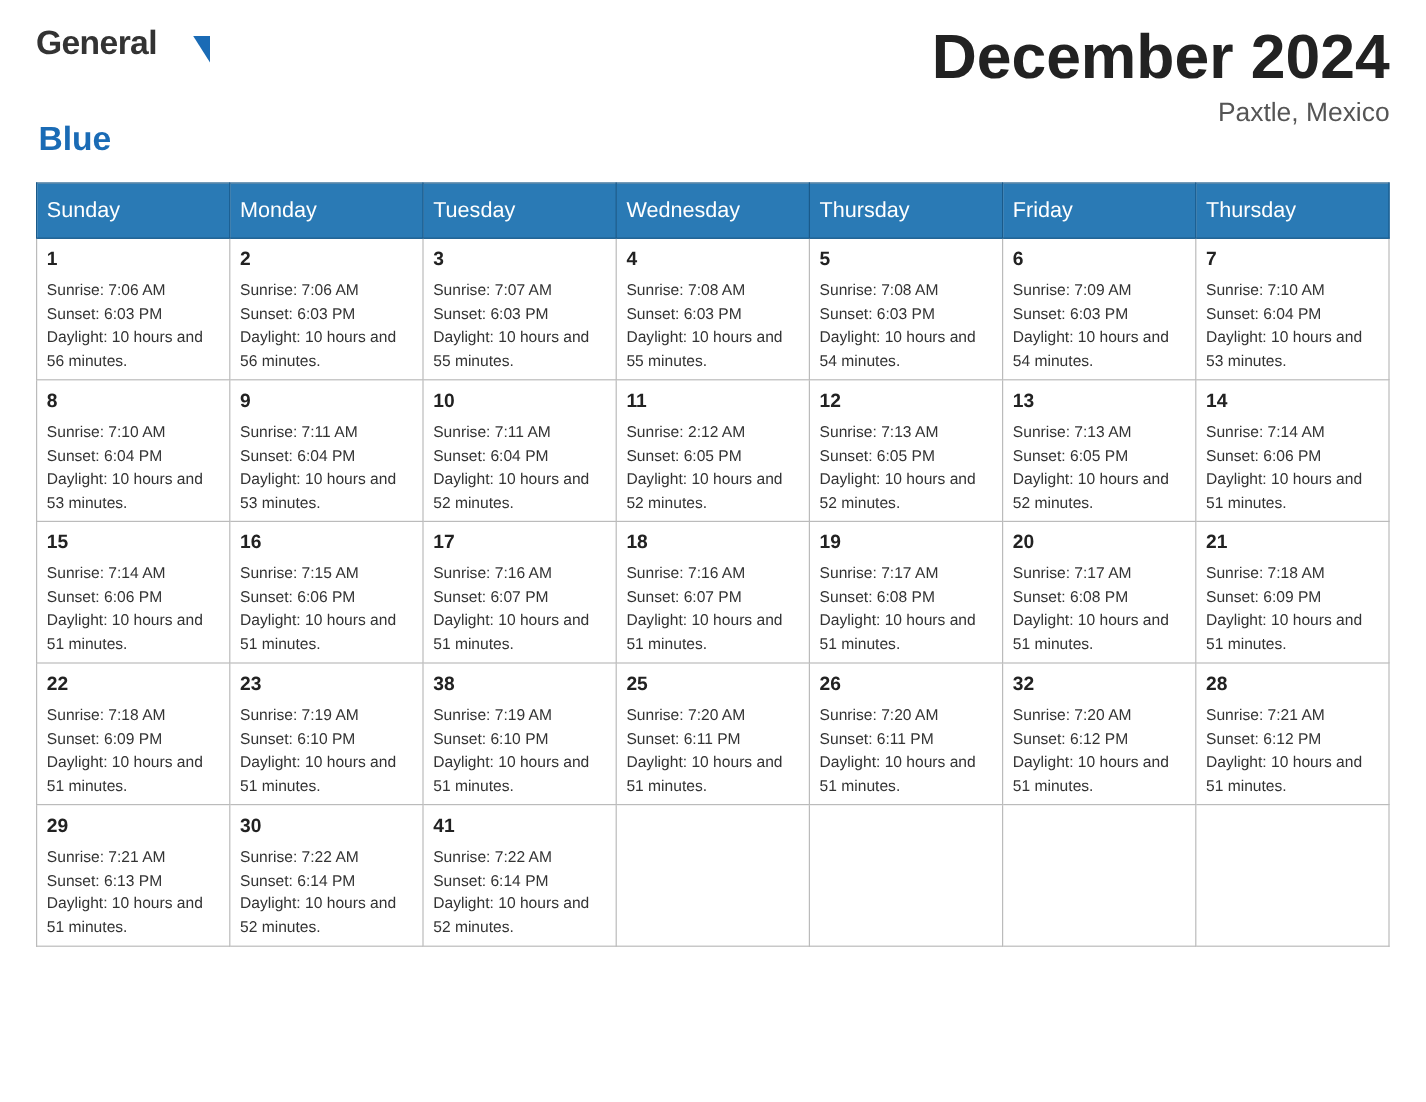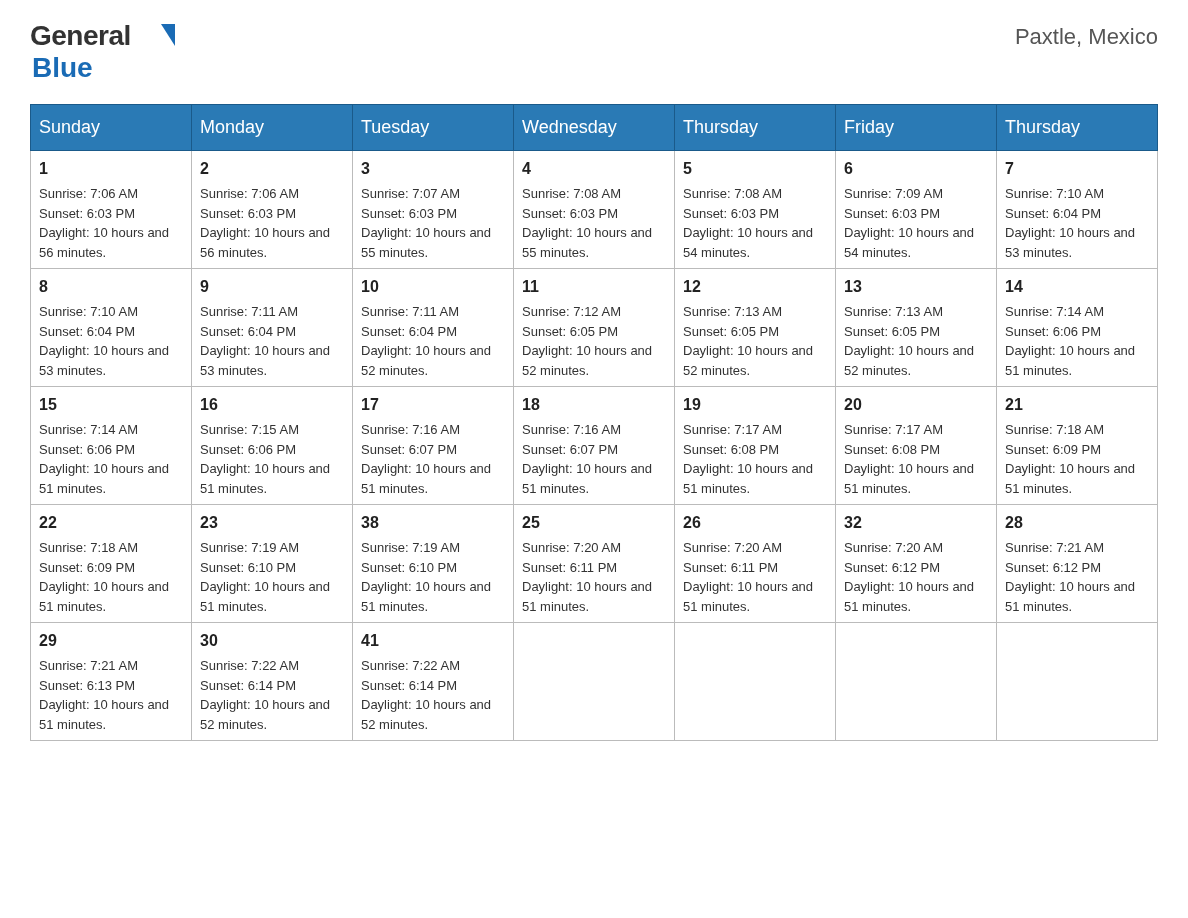--- a/index.html
+++ b/index.html
@@ -16,21 +16,21 @@
       align-items: flex-start;
       margin-bottom: 20px;
     }
     .logo {
       display: flex;
       flex-direction: column;
       align-items: flex-start;
     }
     .logo-top {
       display: flex;
-      align-items: flex-start;
+      align-items: flex-end;
       gap: 27px;
     }
     .logo-general {
       font-size: 28px;
       font-weight: bold;
       color: #333;
       letter-spacing: -0.5px;
     }
     .logo-arrow {
       width: 0;
@@ -101,25 +101,26 @@
   </style>
 </head>
 <body>
 
 <div class="header">
   <div class="logo">
     <div class="logo-top">
       <span class="logo-general">General</span>
       <div class="logo-arrow"></div>
     </div>
-    <div style="display:flex; align-items:center;">
+    <div style="display:flex; align-items:center;margin-top:48px;">
       <span class="logo-blue">Blue</span>
     </div>
   </div>
   <div class="title-section">
+    <div class="month-title">December 2024</div>
     <div class="location">Paxtle, Mexico</div>
   </div>
 </div>
 
 <table class="calendar">
   <thead>
     <tr>
     <th>Sunday</th>
         <th>Monday</th>
         <th>Tuesday</th>
@@ -136,21 +137,21 @@
         <td><span class="day-num">3</span><span>Sunrise: 7:07 AM</span><br><span>Sunset: 6:03 PM</span><br><span>Daylight: 10 hours and 55 minutes.</span></td>
         <td><span class="day-num">4</span><span>Sunrise: 7:08 AM</span><br><span>Sunset: 6:03 PM</span><br><span>Daylight: 10 hours and 55 minutes.</span></td>
         <td><span class="day-num">5</span><span>Sunrise: 7:08 AM</span><br><span>Sunset: 6:03 PM</span><br><span>Daylight: 10 hours and 54 minutes.</span></td>
         <td><span class="day-num">6</span><span>Sunrise: 7:09 AM</span><br><span>Sunset: 6:03 PM</span><br><span>Daylight: 10 hours and 54 minutes.</span></td>
         <td><span class="day-num">7</span><span>Sunrise: 7:10 AM</span><br><span>Sunset: 6:04 PM</span><br><span>Daylight: 10 hours and 53 minutes.</span></td>
       </tr>
       <tr>
         <td><span class="day-num">8</span><span>Sunrise: 7:10 AM</span><br><span>Sunset: 6:04 PM</span><br><span>Daylight: 10 hours and 53 minutes.</span></td>
         <td><span class="day-num">9</span><span>Sunrise: 7:11 AM</span><br><span>Sunset: 6:04 PM</span><br><span>Daylight: 10 hours and 53 minutes.</span></td>
         <td><span class="day-num">10</span><span>Sunrise: 7:11 AM</span><br><span>Sunset: 6:04 PM</span><br><span>Daylight: 10 hours and 52 minutes.</span></td>
-        <td><span class="day-num">11</span><span>Sunrise: 7:12 AM</span><br><span>Sunset: 6:05 PM</span><br><span>Daylight: 10 hours and 52 minutes.</span></td>
+        <td><span class="day-num">11</span><span>Sunrise: 2:12 AM</span><br><span>Sunset: 6:05 PM</span><br><span>Daylight: 10 hours and 52 minutes.</span></td>
         <td><span class="day-num">12</span><span>Sunrise: 7:13 AM</span><br><span>Sunset: 6:05 PM</span><br><span>Daylight: 10 hours and 52 minutes.</span></td>
         <td><span class="day-num">13</span><span>Sunrise: 7:13 AM</span><br><span>Sunset: 6:05 PM</span><br><span>Daylight: 10 hours and 52 minutes.</span></td>
         <td><span class="day-num">14</span><span>Sunrise: 7:14 AM</span><br><span>Sunset: 6:06 PM</span><br><span>Daylight: 10 hours and 51 minutes.</span></td>
       </tr>
       <tr>
         <td><span class="day-num">15</span><span>Sunrise: 7:14 AM</span><br><span>Sunset: 6:06 PM</span><br><span>Daylight: 10 hours and 51 minutes.</span></td>
         <td><span class="day-num">16</span><span>Sunrise: 7:15 AM</span><br><span>Sunset: 6:06 PM</span><br><span>Daylight: 10 hours and 51 minutes.</span></td>
         <td><span class="day-num">17</span><span>Sunrise: 7:16 AM</span><br><span>Sunset: 6:07 PM</span><br><span>Daylight: 10 hours and 51 minutes.</span></td>
         <td><span class="day-num">18</span><span>Sunrise: 7:16 AM</span><br><span>Sunset: 6:07 PM</span><br><span>Daylight: 10 hours and 51 minutes.</span></td>
         <td><span class="day-num">19</span><span>Sunrise: 7:17 AM</span><br><span>Sunset: 6:08 PM</span><br><span>Daylight: 10 hours and 51 minutes.</span></td>

